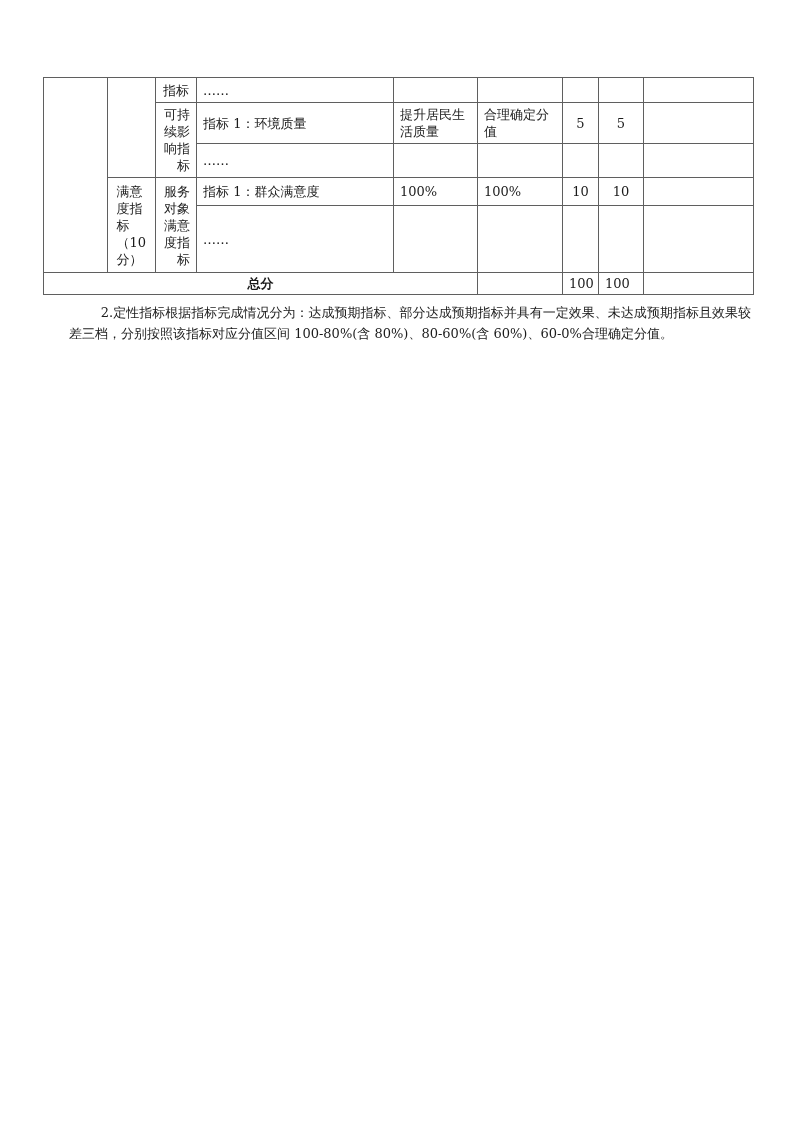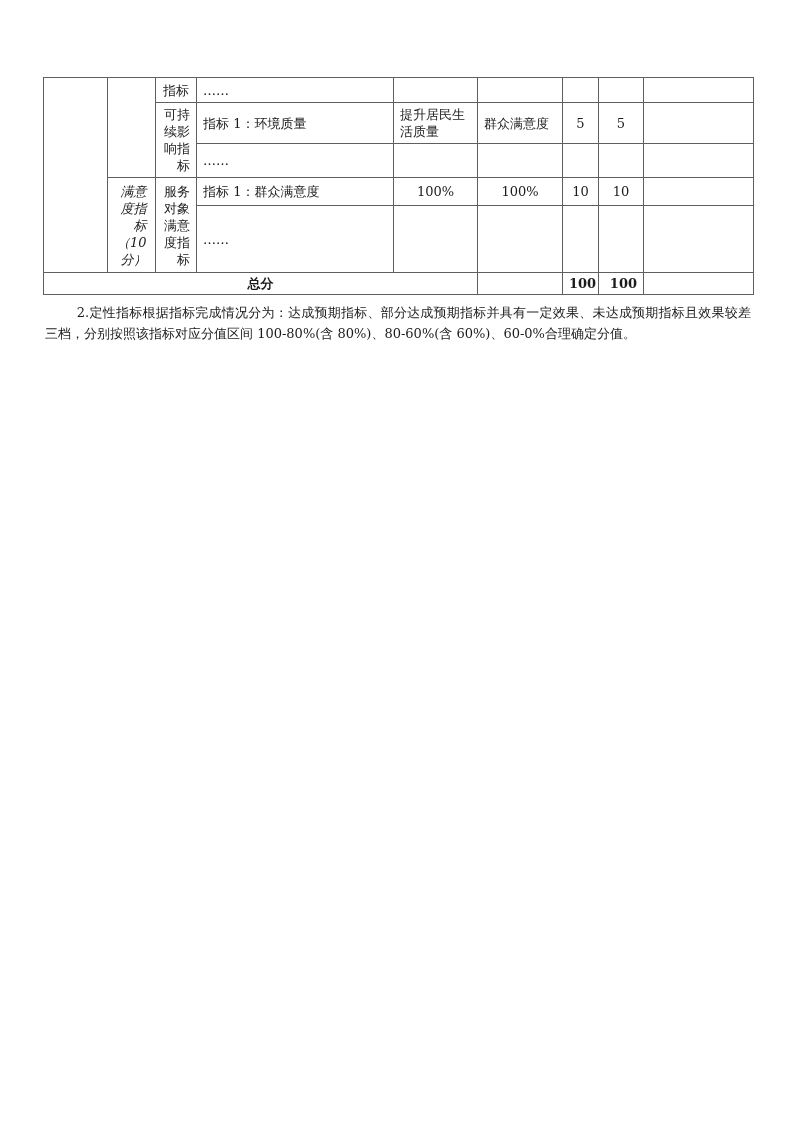--- a/index.html
+++ b/index.html
@@ -24,41 +24,41 @@
     border: 1px solid #5f5f5f;
     font-size: 13px;
     line-height: 17px;
     vertical-align: middle;
     padding: 2px 6px;
     overflow: hidden;
     word-break: normal;
   }
   td.vcell { text-align: center; padding: 2px 0; line-height: 19px; }
   .vw28 { display: inline-block; width: 28px; text-align: right; }
-  .vw30 { display: inline-block; width: 30px; text-align: right; font-style: italic; }
+  .vw30 { display: inline-block; width: 30px; text-align: left; }
   td.lft { text-align: left; padding-left: 8px; }
-  td.rgt { text-align: center; padding-right: 7px; margin-top: 12px; }
+  td.rgt { text-align: left; padding-right: 7px; margin-top: 12px; }
   td.ctr { text-align: center; }
   td.total-label {
     text-align: center;
     font-weight: bold;
     padding-right: 84px; 
   }
-  td.total-val { text-align: right; font-weight: bold; }
+  td.total-val { text-align: left; font-weight: normal; }
   .notes {
     position: absolute;
     left: 45px;
     top: 302px;
     width: 706px;
     font-size: 13px;
     line-height: 21px;
     text-align: justify;
   }
   .notes p { margin: 0; }
-  .notes p.indent { text-indent: 2.45em; }
+  .notes p.indent { text-indent: 2.45em; margin-left: 24px; }
 </style>
 </head>
 <body>
 
 <div class="page">
 
   <table class="perf">
     <colgroup>
       <col style="width:64px">
         <col style="width:48px">
@@ -83,21 +83,21 @@
       <td></td>
       <td></td>
     </tr>
 
     <tr style="height:41px">
       <td rowspan="2" class="vcell">
         <span class="vw28">可持续影响指标</span>
       </td>
       <td class="lft">指标 1：环境质量</td>
       <td class="lft">提升居民生活质量</td>
-      <td class="lft">群众满意度</td>
+      <td class="lft">合理确定分值</td>
       <td class="ctr">5</td>
       <td class="ctr">5</td>
       <td></td>
     </tr>
 
     <tr style="height:34px">
       <td class="lft">……</td>
       <td></td>
       <td></td>
       <td></td>

